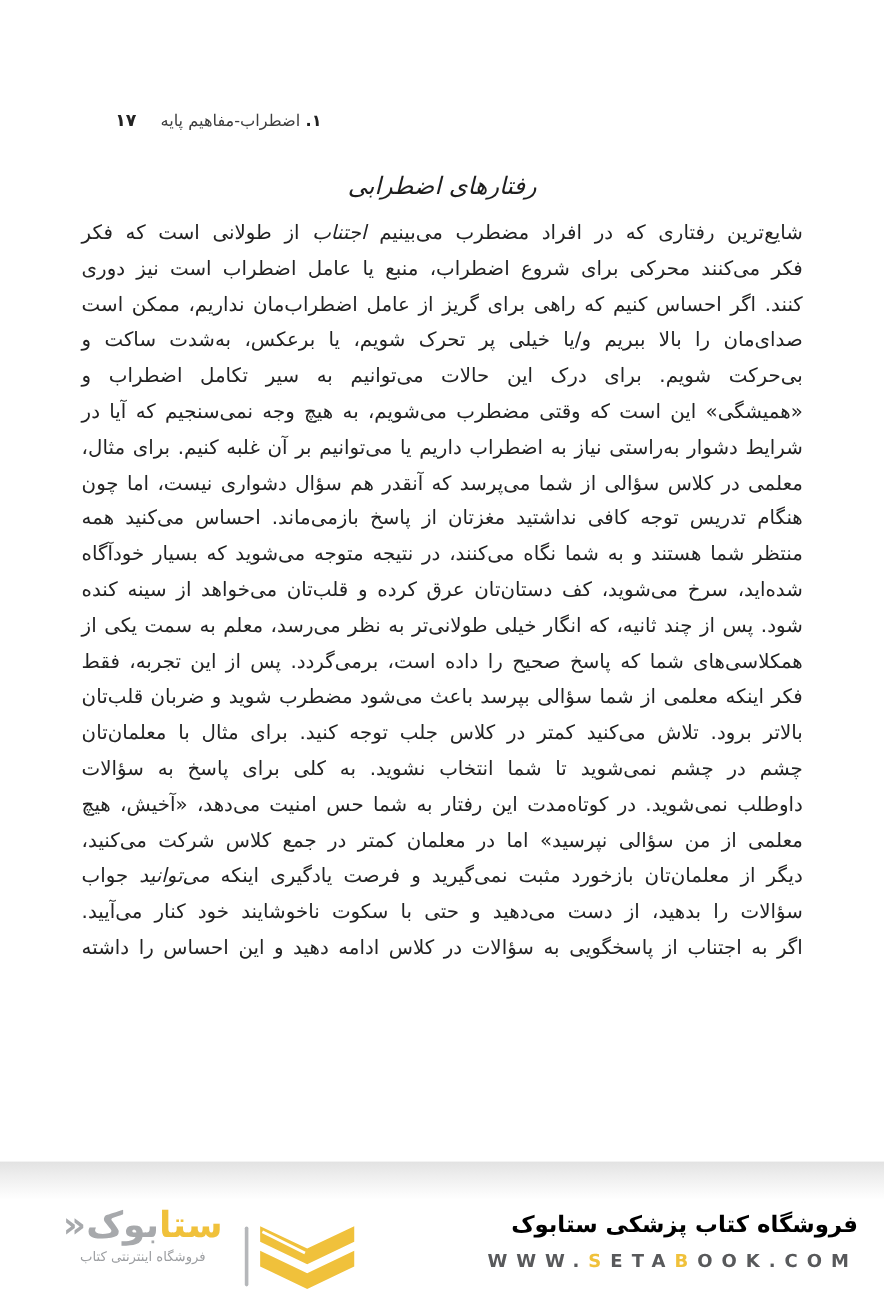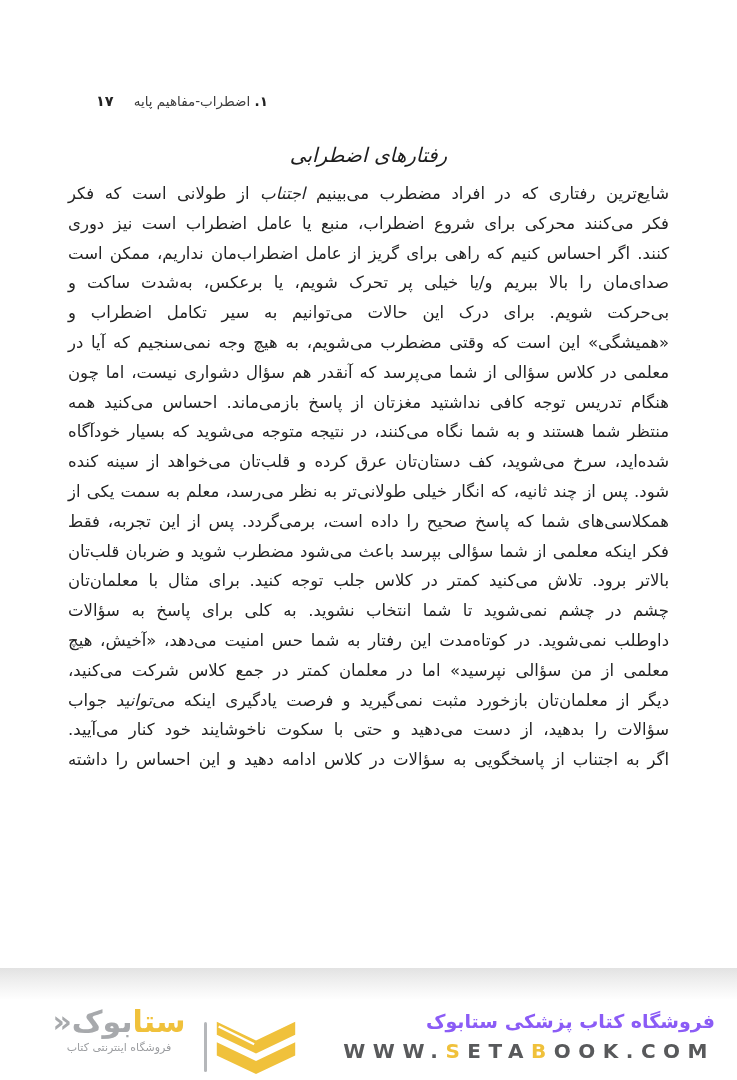--- a/index.html
+++ b/index.html
@@ -58,25 +58,25 @@
     position:absolute;left:204px;top:1022px;width:3px;height:50px;
     background:#b5b7ba;border-radius:2px;
   }
   .emblem{
     position:absolute;left:214px;top:1018px;width:84px;height:58px;
   }
   .store-block{
     position:absolute;right:22px;top:1008px;text-align:right;
   }
   .store-name{
-    direction:rtl;font-size:19px;font-weight:bold;color:#8b5cf6;line-height:26px;
+    direction:rtl;font-size:19px;font-weight:bold;color:#000000;line-height:26px;
     white-space:nowrap;
   }
   .store-url{
-    direction:ltr;margin-top:4px;font-size:20px;font-weight:bold;
+    direction:ltr;margin-top:4px;font-size:15px;font-weight:bold;
     letter-spacing:7.5px;color:#58595b;line-height:26px;white-space:nowrap;
   }
 </style>
 </head>
 <body>
 
 <div id="canvas">
 
   <div class="running-head">
     <span class="chapter"><b>۱.</b>​&nbsp;<span>اضطراب-مفاهیم پایه</span></span>
@@ -85,20 +85,21 @@
 
   <div class="section-heading">رفتارهای اضطرابی</div>
 
   <div class="body-paragraph">
       <div class="bline"><span>شایع‌ترین رفتاری که در افراد مضطرب می‌بینیم </span><span style="font-style: italic;">اجتناب</span><span> از طولانی است که فکر</span></div>
       <div class="bline"><span>فکر می‌کنند محرکی برای شروع اضطراب، منبع یا عامل اضطراب است نیز دوری</span></div>
       <div class="bline"><span>کنند. اگر احساس کنیم که راهی برای گریز از عامل اضطراب‌مان نداریم، ممکن است</span></div>
       <div class="bline"><span>صدای‌مان را بالا ببریم و/یا خیلی پر تحرک شویم، یا برعکس، به‌شدت ساکت و</span></div>
       <div class="bline"><span>بی‌حرکت شویم. برای درک این حالات می‌توانیم به سیر تکامل اضطراب و</span></div>
       <div class="bline"><span>«همیشگی» این است که وقتی مضطرب می‌شویم، به هیچ وجه نمی‌سنجیم که آیا در</span></div>
+      <div class="bline"><span>شرایط دشوار به‌راستی نیاز به اضطراب داریم یا می‌توانیم بر آن غلبه کنیم. برای مثال،</span></div>
       <div class="bline"><span>معلمی در کلاس سؤالی از شما می‌پرسد که آنقدر هم سؤال دشواری نیست، اما چون</span></div>
       <div class="bline"><span>هنگام تدریس توجه کافی نداشتید مغزتان از پاسخ بازمی‌ماند. احساس می‌کنید همه</span></div>
       <div class="bline"><span>منتظر شما هستند و به شما نگاه می‌کنند، در نتیجه متوجه می‌شوید که بسیار خودآگاه</span></div>
       <div class="bline"><span>شده‌اید، سرخ می‌شوید، کف دستان‌تان عرق کرده و قلب‌تان می‌خواهد از سینه کنده</span></div>
       <div class="bline"><span>شود. پس از چند ثانیه، که انگار خیلی طولانی‌تر به نظر می‌رسد، معلم به سمت یکی از</span></div>
       <div class="bline"><span>همکلاسی‌های شما که پاسخ صحیح را داده است، برمی‌گردد. پس از این تجربه، فقط</span></div>
       <div class="bline"><span>فکر اینکه معلمی از شما سؤالی بپرسد باعث می‌شود مضطرب شوید و ضربان قلب‌تان</span></div>
       <div class="bline"><span>بالاتر برود. تلاش می‌کنید کمتر در کلاس جلب توجه کنید. برای مثال با معلمان‌تان</span></div>
       <div class="bline"><span>چشم در چشم نمی‌شوید تا شما انتخاب نشوید. به کلی برای پاسخ به سؤالات</span></div>
       <div class="bline"><span>داوطلب نمی‌شوید. در کوتاه‌مدت این رفتار به شما حس امنیت می‌دهد، «آخیش، هیچ</span></div>

